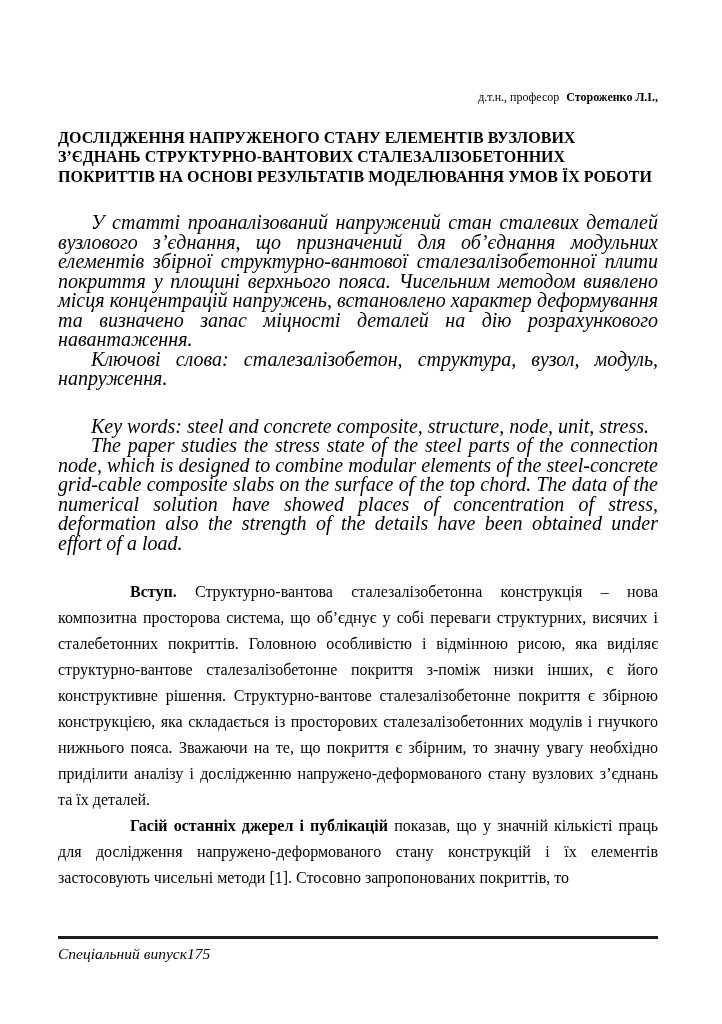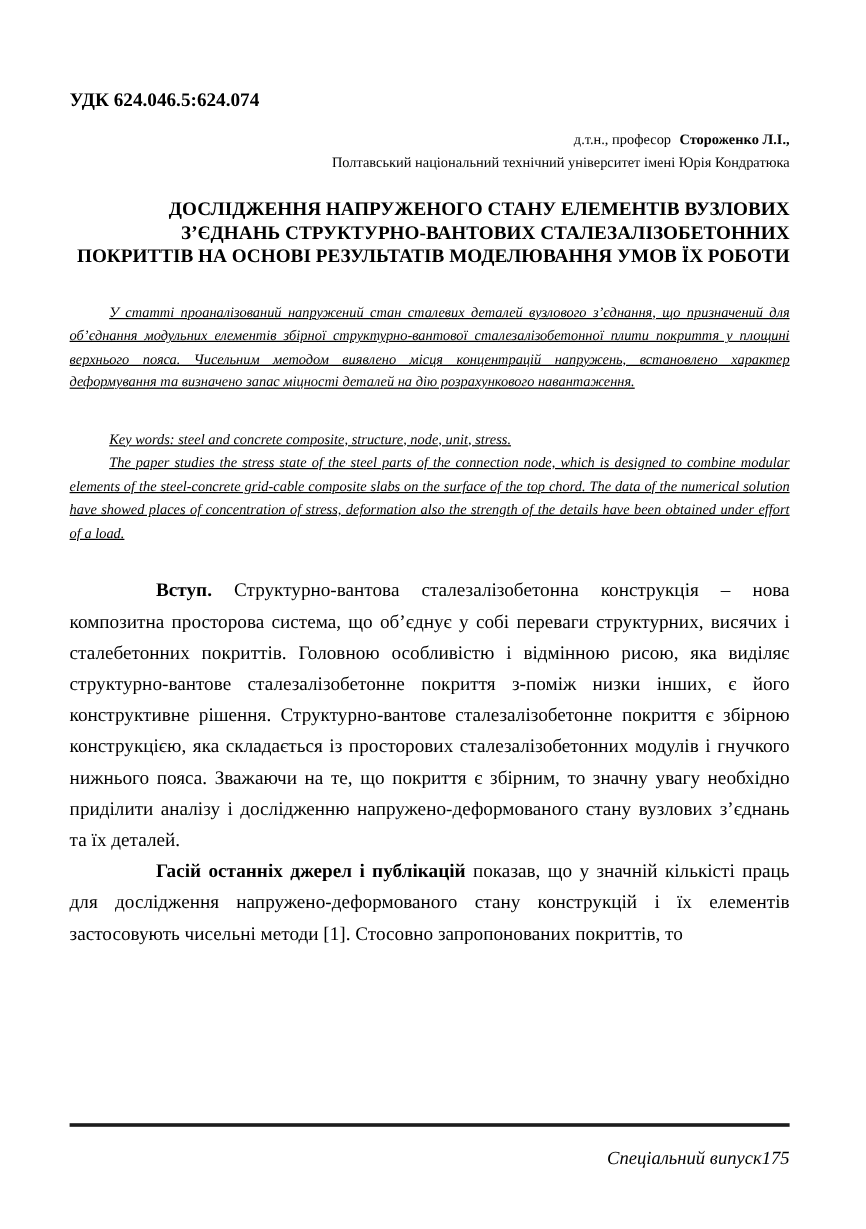--- a/index.html
+++ b/index.html
@@ -35,29 +35,28 @@
     margin-left: 7px;
   }
   .affiliation {
     font-weight: normal;
   }
   .title {
     margin: 21px 0 0 0;
     font-size: 16px;
     font-weight: bold;
     line-height: 19.5px;
-    text-align: right;
+    text-align: left;
   }
   .abstract {
     margin-top: 27px;
     font-style: italic;
-    font-size: 12px;
+    font-size: 20px;
     line-height: 19.5px;
     text-align: justify;
-    text-decoration: underline;
   }
   .abstract p {
     margin: 0;
     text-indent: 33px;
   }
   .abstract.en {
     margin-top: 28px;
   }
   .body-text {
     margin-top: 26px;
@@ -79,43 +78,42 @@
     right: 64px;
     top: 936px;
   }
   .footer-rule {
     border: none;
     border-top: 3px solid #1c1c1c;
     margin: 0;
   }
   .footer-row {
     display: flex;
-    justify-content: flex-end;
+    justify-content: flex-start;
     align-items: baseline;
     font-style: italic;
     font-size: 15.5px;
-    margin-top: 18px;
+    margin-top: 6px;
   }
 </style>
 </head>
 <body>
 
 <div class="page">
 
-  <div class="udc">УДК 624.046.5:624.074</div>
 
   <div class="authors">
     <div><span>д.т.н., професор</span><span class="author-name">Стороженко Л.І.,</span></div>
-    <div class="affiliation">Полтавський національний технічний університет імені Юрія Кондратюка</div>
   </div>
 
   <h1 class="title">ДОСЛІДЖЕННЯ НАПРУЖЕНОГО СТАНУ ЕЛЕМЕНТІВ ВУЗЛОВИХ З’ЄДНАНЬ СТРУКТУРНО-ВАНТОВИХ СТАЛЕЗАЛІЗОБЕТОННИХ ПОКРИТТІВ НА ОСНОВІ РЕЗУЛЬТАТІВ МОДЕЛЮВАННЯ УМОВ ЇХ РОБОТИ</h1>
 
   <div class="abstract">
     <p>У статті проаналізований напружений стан сталевих деталей вузлового з’єднання, що призначений для об’єднання модульних елементів збірної структурно-вантової сталезалізобетонної плити покриття у площині верхнього пояса. Чисельним методом виявлено місця концентрацій напружень, встановлено характер деформування та визначено запас міцності деталей на дію розрахункового навантаження.</p>
+    <p>Ключові слова: сталезалізобетон, структура, вузол, модуль, напруження.</p>
   </div>
 
   <div class="abstract en">
     <p>Key words: steel and concrete composite, structure, node, unit, stress.</p>
     <p>The paper studies the stress state of the steel parts of the connection node, which is designed to combine modular elements of the steel-concrete grid-cable composite slabs on the surface of the top chord. The data of the numerical solution have showed places of concentration of stress, deformation also the strength of the details have been obtained under effort of a load.</p>
   </div>
 
   <div class="body-text">
     <p><span class="bold-lead">Вступ.</span><span> Структурно-вантова сталезалізобетонна конструкція – нова композитна просторова система, що об’єднує у собі переваги структурних, висячих і сталебетонних покриттів. Головною особливістю і відмінною рисою, яка виділяє структурно-вантове сталезалізобетонне покриття з-поміж низки інших, є його конструктивне рішення. Структурно-вантове сталезалізобетонне покриття є збірною конструкцією, яка складається із просторових сталезалізобетонних модулів і гнучкого нижнього пояса. Зважаючи на те, що покриття є збірним, то значну увагу необхідно приділити аналізу і дослідженню напружено-деформованого стану вузлових з’єднань та їх деталей.</span></p>
     <p><span class="bold-lead">Гасій останніх джерел і публікацій</span><span> показав, що у значній кількісті праць для дослідження напружено-деформованого стану конструкцій і їх елементів застосовують чисельні методи [1]. Стосовно запропонованих покриттів, то</span></p>

